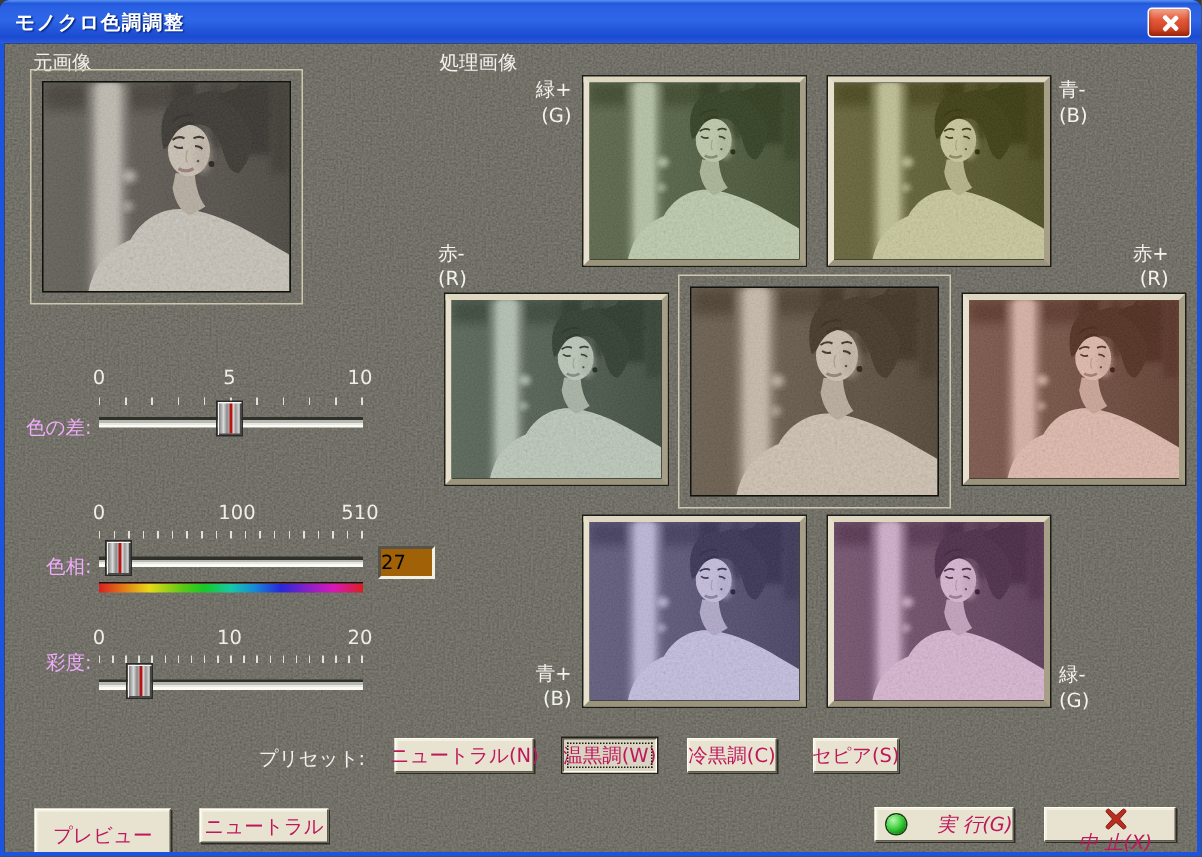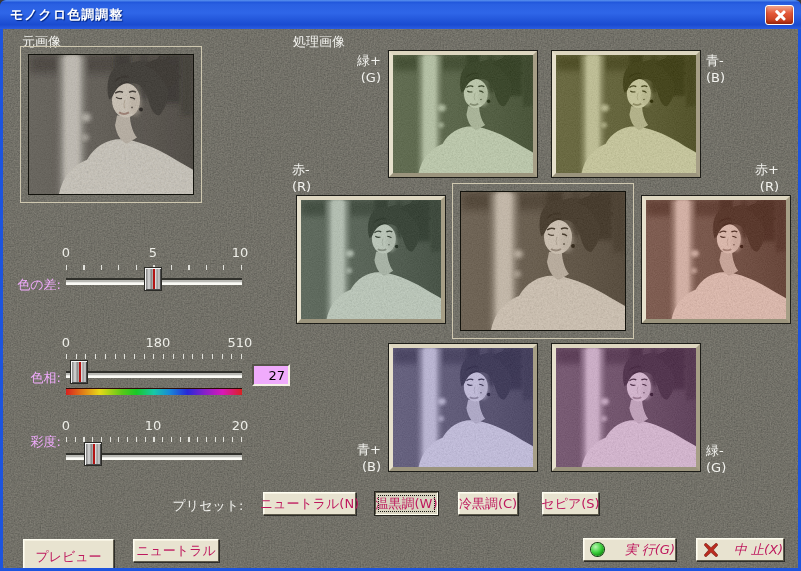--- a/index.html
+++ b/index.html
@@ -62,39 +62,39 @@
     background:repeating-linear-gradient(90deg,#e2e2dc 0 1px,transparent 1px var(--step)); }
   .track { position:absolute; width:176px; height:7px;
     background:linear-gradient(180deg,#30302b 0 2px,#b9b9b4 2px 4px,#e9e9e4 4px 5px,#fbfbf6 5px 7px); }
   .sl-label { position:absolute; left:2px; width:56px; text-align:right; color:#f0abfc; font-size:13px; }
   .thumb { position:absolute; width:18px; height:24px; border:1px solid #2a2a26;
     background:linear-gradient(90deg,#6f6f6f 0,#9a9a9a 12%,#d9d9d9 25%,#8a8a8a 40%,#efefef 62%,#9a9a9a 76%,#cfcfcf 88%,#6a6a6a 100%);
     box-shadow:inset 1px 1px 0 #f5f5f5, inset -1px -1px 0 #4a4a4a; }
   .thumb .redline { position:absolute; left:8px; top:1px; bottom:1px; width:2px; background:#b31414; }
   .hue-bar { position:absolute; left:63px; top:359px; width:176px; height:7px; border-top:1px solid #2d0a06;
     background:linear-gradient(90deg,#d92020 0%,#e07818 9%,#e8d818 19%,#58c818 32%,#18c828 40%,#18c8a8 50%,#1888d8 59%,#2828d8 69%,#8820c8 79%,#d818b8 89%,#d92020 100%); }
-  .val-input { position:absolute; left:249px; top:335px; width:38px; height:22px; background:#f0abfc;
-    border:2px solid; border-color:#55534a #f4f1e4 #f4f1e4 #55534a; font-size:13px; text-align:right;
+  .val-input { position:absolute; left:249px; top:335px; width:38px; height:22px; background:#a16207;
+    border:2px solid; border-color:#55534a #f4f1e4 #f4f1e4 #55534a; font-size:13px; text-align:left;
     padding:0 3px 0 0; color:#000; }
 
   
   .btn { position:absolute; display:flex; align-items:center; justify-content:center;
     background:#e8e3d0; color:#be185d; font-size:13px; padding:0;
     border:1px solid; border-color:#fffef2 #5f5b4c #5f5b4c #fffef2;
     box-shadow:1px 1px 0 rgba(0,0,0,.6), inset 1px 1px 0 #f6f2e2; cursor:default; white-space:nowrap; }
   .btn.active { border-color:#5f5b4c #fffef2 #fffef2 #5f5b4c; background:#d9d4c1;
     box-shadow:0 0 0 1px #23221c; outline:1px dotted #1a1a14; outline-offset:-4px; }
   .btn-neutral { left:260px; top:463px; width:93px; height:23px; }
   .btn-warm    { left:372px; top:463px; width:63px; height:23px; }
   .btn-cool    { left:455px; top:463px; width:60px; height:23px; }
   .btn-sepia   { left:539px; top:463px; width:57px; height:23px; }
   .btn-preview { left:20px;  top:510px; width:91px; height:35px; }
   .btn-reset   { left:130px; top:510px; width:86px; height:23px; }
   .btn-exec    { left:580px; top:509px; width:93px; height:23px; justify-content:flex-start; padding-left:7px; }
-  .btn-cancel  { left:693px; top:509px; width:88px; height:23px; justify-content:flex-start; padding-left:7px; }
+  .btn-cancel  { left:693px; top:509px; width:88px; height:23px; justify-content:flex-start; padding-left:7px;flex-direction:column; }
   .btn-exec span.t,.btn-cancel span.t { flex:1; text-align:right;font-style:italic; }
   .dot-green { width:13px; height:13px; border-radius:50%; flex:0 0 auto;
     background:radial-gradient(circle at 35% 30%, #b8f7b0, #3fd23f 45%, #149014 75%, #0a5c0a);
     box-shadow:0 0 0 1px #124012; }
   .xred { width:14px; height:14px; flex:0 0 auto; }
   .preset-lbl { left:155px; top:468px; width:100px; text-align:center; }
 </style>
 </head>
 <body>
 
@@ -295,21 +295,21 @@
     <span class="num" style="left:130px;top:216px">5</span>
     <span class="num" style="left:217px;top:216px">10</span>
     <div class="ticks" style="left:63px;top:236px;--step:17.5px"></div>
     <span class="sl-label" style="top:247px">色の差:</span>
     <div class="track" style="left:63px;top:249px"></div>
     <div class="thumb" style="left:141px;top:238px">
         <div class="redline"></div>
       </div>
 
     <span class="num" style="left:43px;top:306px">0</span>
-    <span class="num" style="left:135px;top:306px">180</span>
+    <span class="num" style="left:135px;top:306px">100</span>
     <span class="num" style="left:217px;top:306px">510</span>
     <div class="ticks" style="left:63px;top:325px;--step:9.72px"></div>
     <span class="sl-label" style="top:340px">色相:</span>
     <div class="track" style="left:63px;top:342px"></div>
     <div class="thumb" style="left:67px;top:331px">
         <div class="redline"></div>
       </div>
     <input class="val-input" value="27" style="">
     <div class="hue-bar"></div>
 

